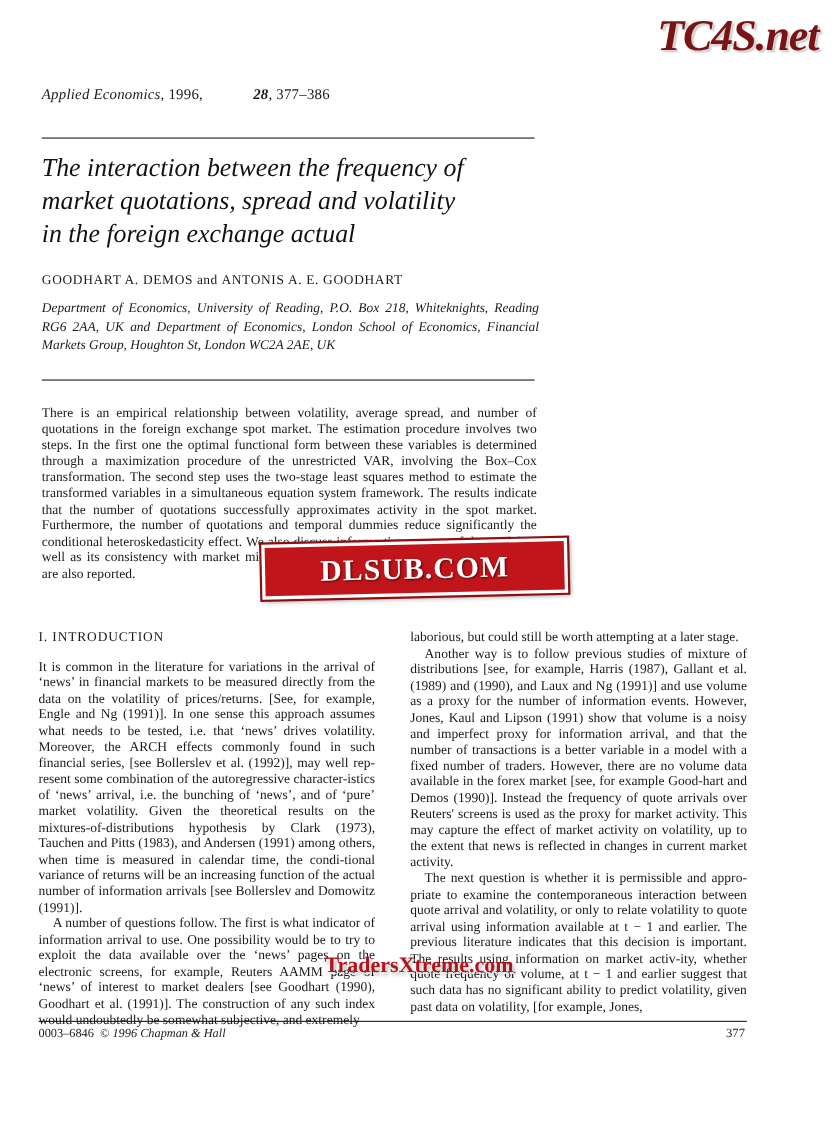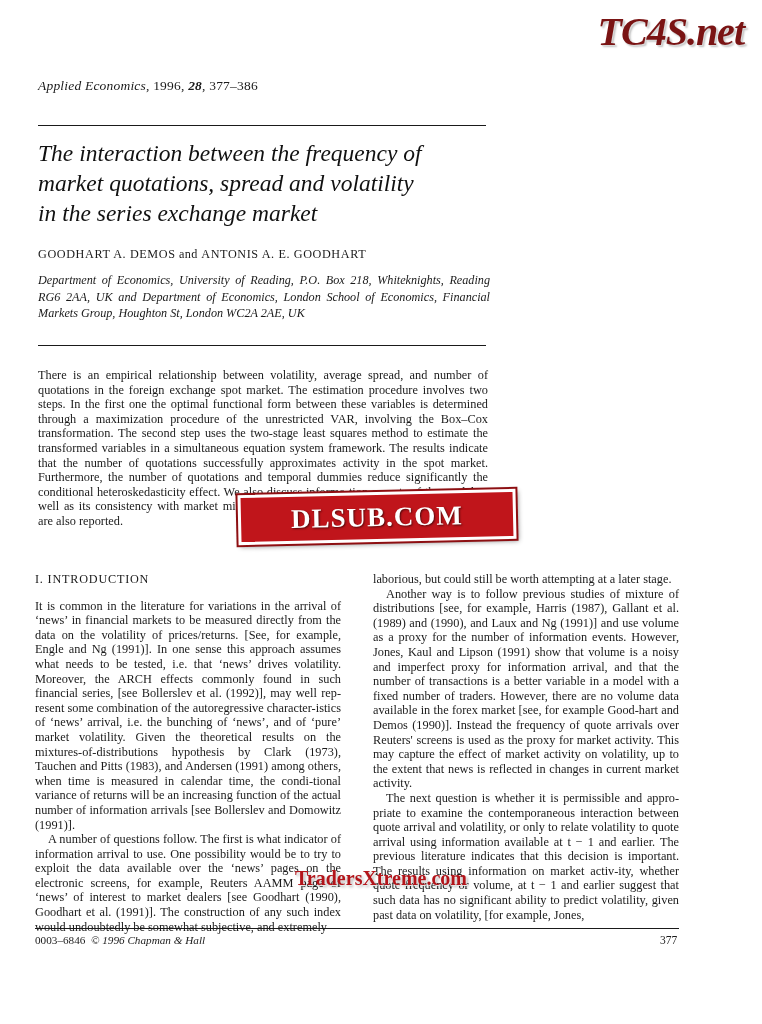--- a/index.html
+++ b/index.html
@@ -77,20 +77,21 @@
   .journal-line {
     position: absolute;
     left: 38px;
     top: 78px;
     font-style: italic;
     font-size: 13.5px;
     letter-spacing: 0.2px;
   }
   .journal-line b {
     font-weight: bold;
+    margin-left: 42px;
   }
   .journal-line .nonital {
     font-style: normal;
   }
 
   .rule-top {
     position: absolute;
     left: 38px;
     top: 125px;
     width: 448px;
@@ -211,21 +212,21 @@
 
   <div class="journal-line">
     <span style="font-style:italic">Applied Economics</span><span class="nonital">, </span><span class="nonital">1996</span><span class="nonital">, </span><b>28</b><span class="nonital">, </span><span class="nonital">377–386</span>
   </div>
 
   <div class="rule-top"></div>
 
   <div class="title">
     <div>The interaction between the frequency of</div>
     <div>market quotations, spread and volatility</div>
-    <div>in the series exchange market</div>
+    <div>in the foreign exchange actual</div>
   </div>
 
   <div class="authors">
     <span>GOODHART A. DEMOS</span><span class="and"> and </span><span>ANTONIS A. E. GOODHART</span>
   </div>
 
   <div class="affiliation">Department of Economics, University of Reading, P.O. Box 218, Whiteknights, Reading RG6 2AA, UK and Department of Economics, London School of Economics, Financial Markets Group, Houghton St, London WC2A 2AE, UK</div>
 
   <div class="rule-abs-top"></div>
 

